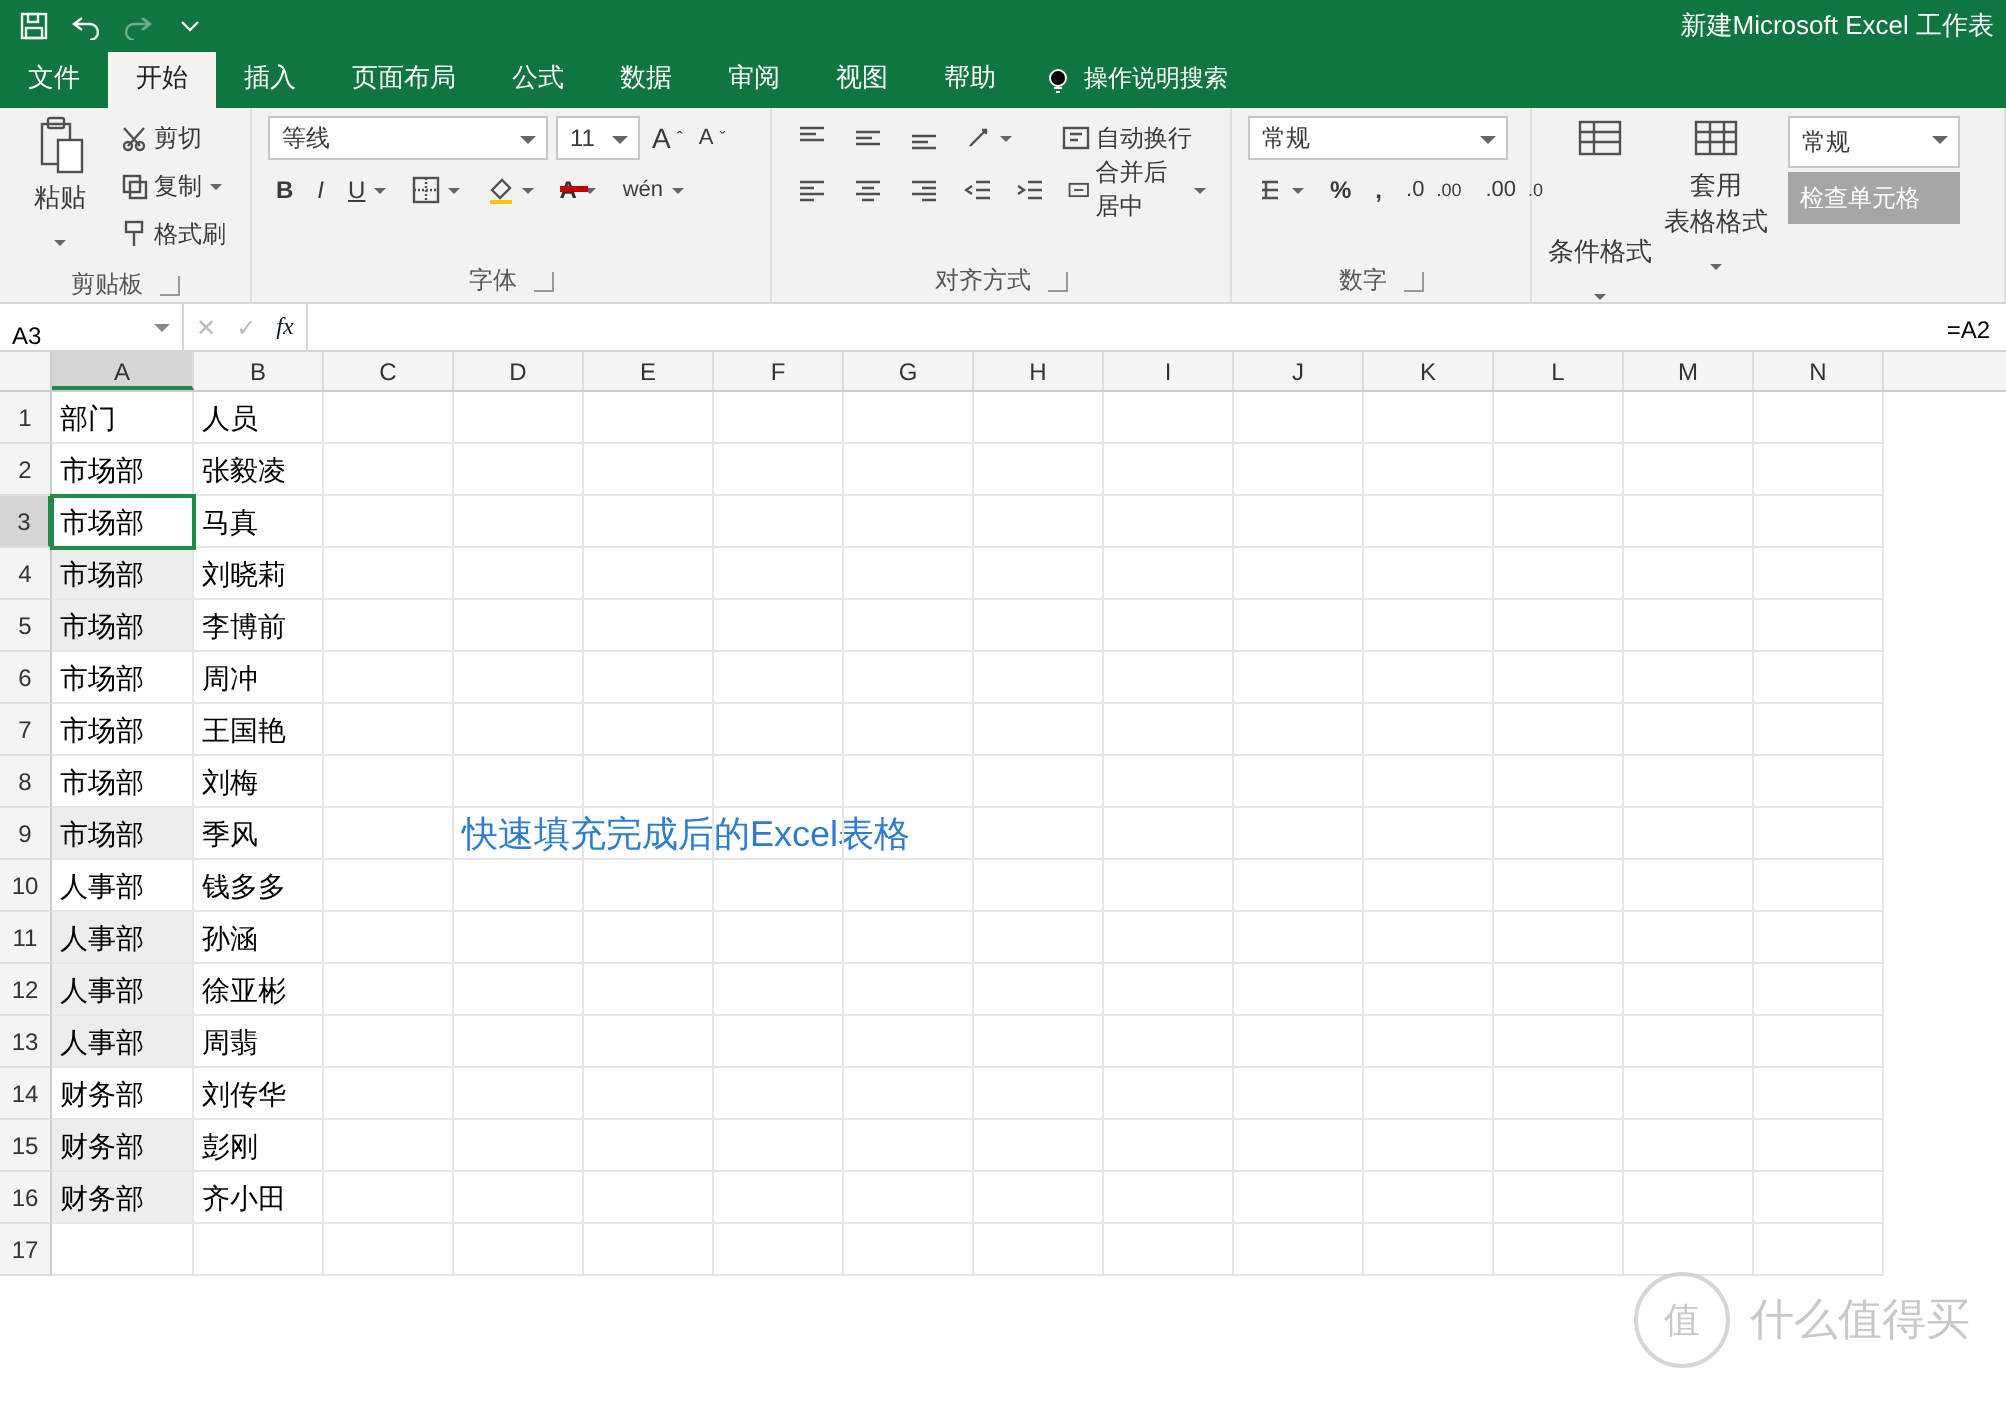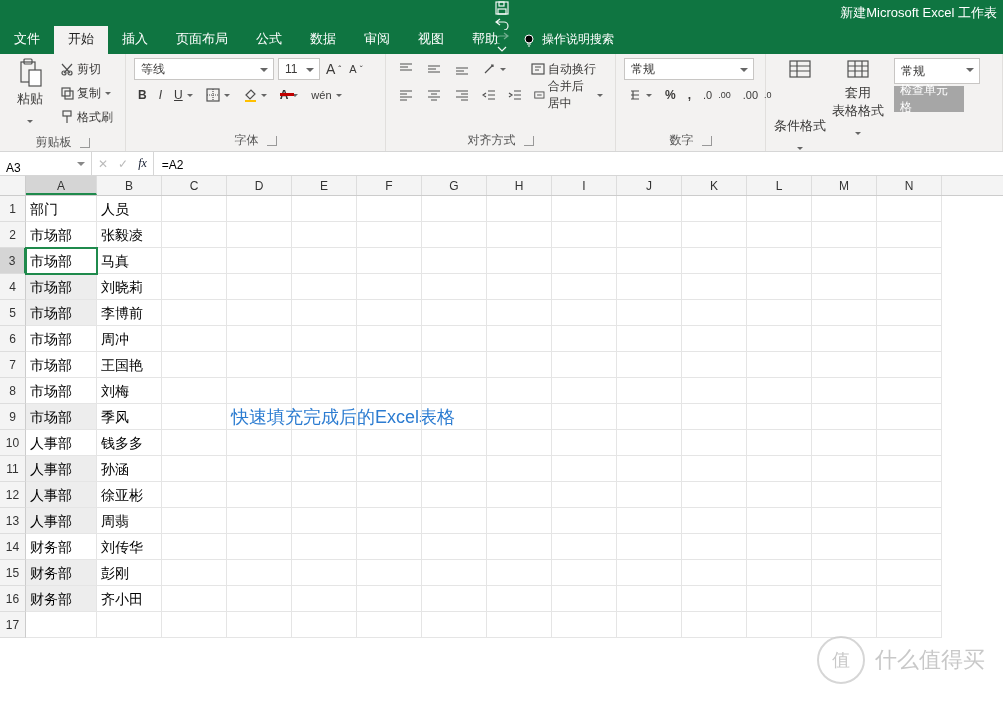--- a/index.html
+++ b/index.html
@@ -1,19 +1,19 @@
 <!DOCTYPE html>
 <html><head>
 <meta charset="utf-8">
 <style>
   * { box-sizing: border-box; margin: 0; padding: 0; font-family: "Microsoft YaHei", sans-serif; }
   body { width: 1003px; height: 702px; background: #fff; overflow: hidden; position: relative; font-size: 12px; }
 
   
-  .qat { background: #0f7541; height: 26px; display: flex; align-items: center; color: #fff; padding: 0 4px; position: relative; flex-direction: column; }
+  .qat { background: #0f7541; height: 26px; display: flex; align-items: center; color: #fff; padding: 0 4px; position: relative; }
   .qat .title { position: absolute; right: 6px; top: 4px; font-size: 13px; }
   .qat .btn { width: 26px; height: 22px; display: flex; align-items: center; justify-content: center; opacity: .95; }
   .qat svg { stroke: #fff; fill: none; stroke-width: 1.2; }
 
   
   .tabs { background: #0f7541; height: 28px; display: flex; align-items: flex-end; color: #fff; }
   .tabs .tab { padding: 6px 14px 6px; font-size: 13px; cursor: pointer; }
   .tabs .tab.file { background: transparent; text-align: center; }
   .tabs .tab.active { background: #f3f2f1; color: #222; }
   .tabs .tell { display: flex; align-items: center; gap: 6px; padding: 6px 10px; }
@@ -35,21 +35,21 @@
   .dd::after { content: ""; border: 3px solid transparent; border-top-color: #666; margin-top: 3px; }
   .launcher { width:10px; height:10px; border:1px solid #999; border-top:none; border-left:none; position:relative; margin-left:4px;}
   .launcher::after { content:""; position:absolute; right:-1px; bottom:-1px; width:4px; height:4px; border-right:1px solid #999; border-bottom:1px solid #999;}
 
   
   .fxbar { height: 24px; border-bottom: 1px solid #d6d6d6; display: flex; align-items: stretch; background:#fff;}
   .namebox { width: 92px; border-right: 1px solid #d6d6d6; display: flex; align-items: flex-end; padding: 0 6px; font-size: 12px; position:relative;}
   .namebox::after { content:""; position:absolute; right:6px; top:10px; border:4px solid transparent; border-top-color:#888;}
   .fxbtns { display: flex; align-items: center; border-right: 1px solid #d6d6d6; padding: 0 6px; gap: 10px; color:#888;}
   .fxbtns .fx { font-style: italic; font-family: Liberation Serif, serif; color:#0f172a;}
-  .fxinput { flex: 1; display: flex; align-items: center; padding: 13px 8px; font-size: 12px; }
+  .fxinput { flex: 1; display: flex; align-items: center; padding: 13px 8px; font-size: 12px; justify-content: flex-end; }
 
   
   .gridwrap { position: relative; height: calc(702px - 26px - 28px - 98px - 24px); overflow: hidden; }
   .colheads { display: flex; height: 20px; background: #f4f4f4; border-bottom: 1px solid #ccc; }
   .rowhead { width: 26px; border-right: 1px solid #ccc; background: #f4f4f4; }
   .ch { border-right: 1px solid #ddd; text-align: center; font-size: 12px; color: #333; line-height: 20px; }
   .ch.selA { background:#d5d5d5; border-bottom:2px solid #1f8a4c;}
   .rows { }
   .gr { display: flex; height: 26px; }
   .gr .rh { width: 26px; background: #f4f4f4; border-right: 1px solid #ccc; border-bottom: 1px solid #ddd; text-align: center; font-size: 12px; line-height: 26px; color:#333;}
@@ -350,21 +350,21 @@
             <path d="M2 8h20M2 13h20M9 3v16M16 3v16"></path>
           </svg>
         <span style="white-space:pre-line;text-align:center;">套用
 表格格式</span>
         <div class="dd"></div>
       </div>
       <div class="stack" style="gap:2px; margin-left:4px;">
         <div class="sel" style="width:86px;height:26px;">
             <span>常规</span>
           </div>
-        <div style="width:70px;height:26px;background:#a6a6a6;color:#fff;display:flex;align-items:center;padding:0 6px;font-size:12px;">
+        <div style="width:86px;height:26px;background:#a6a6a6;color:#fff;display:flex;align-items:center;padding:0 6px;font-size:12px;">
             <span>检查单元格</span>
           </div>
       </div>
     </div>
   </div>
 
 </div>
 
 <div class="fxbar">
   <div class="namebox">

